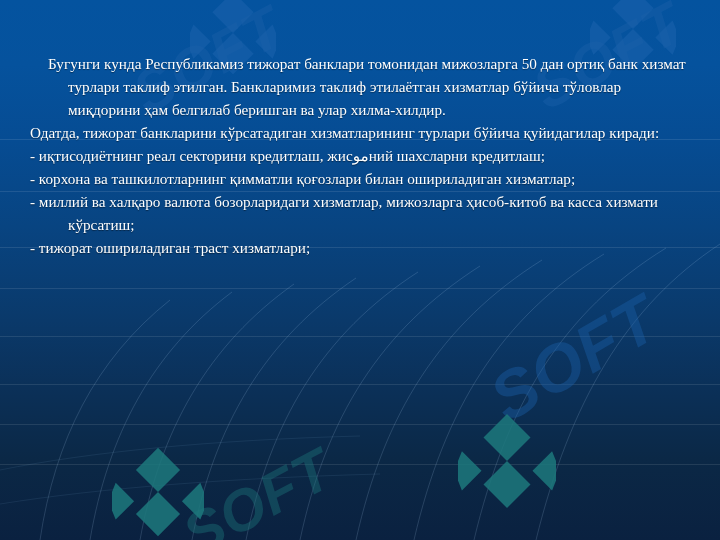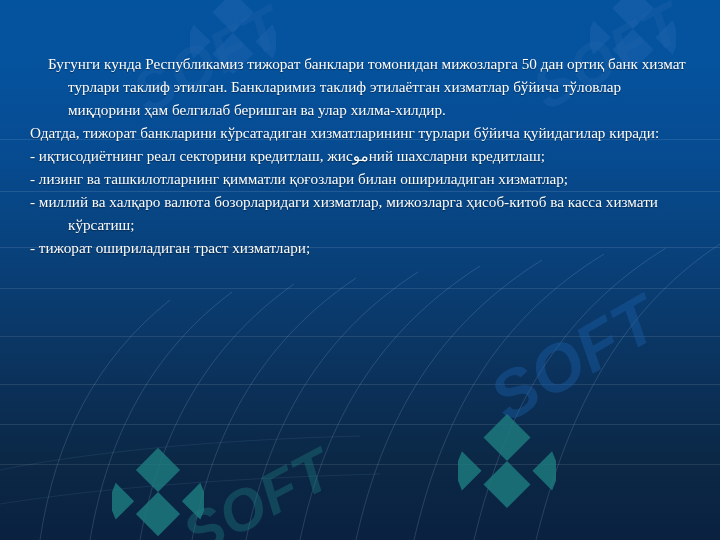--- a/index.html
+++ b/index.html
@@ -163,18 +163,18 @@
           <polygon points="96,40 76,60 96,80 104,60"></polygon>
         </g>
       </svg>
     </div>
   </div>
 
   <div class="body-text">
     <p class="para lead">Бугунги кунда Республикамиз тижорат банклари томонидан мижозларга 50 дан ортиқ банк хизмат турлари таклиф этилган. Банкларимиз таклиф этилаётган хизматлар бўйича тўловлар миқдорини ҳам белгилаб беришган ва улар хилма-хилдир.</p>
     <p class="para">Одатда, тижорат банкларини кўрсатадиган хизматларининг турлари бўйича қуйидагилар киради:</p>
     <p class="para">- иқтисодиётнинг реал секторини кредитлаш, жисموний шахсларни кредитлаш;</p>
-    <p class="para">- лизинг ва ташкилотларнинг қимматли қоғозлари билан ошириладиган хизматлар;</p>
+    <p class="para">- корхона ва ташкилотларнинг қимматли қоғозлари билан ошириладиган хизматлар;</p>
     <p class="para">- миллий ва халқаро валюта бозорларидаги хизматлар, мижозларга ҳисоб-китоб ва касса хизмати кўрсатиш;</p>
     <p class="para">- тижорат ошириладиган траст хизматлари;</p>
   </div>
 
 </div>
 
 </body></html>

